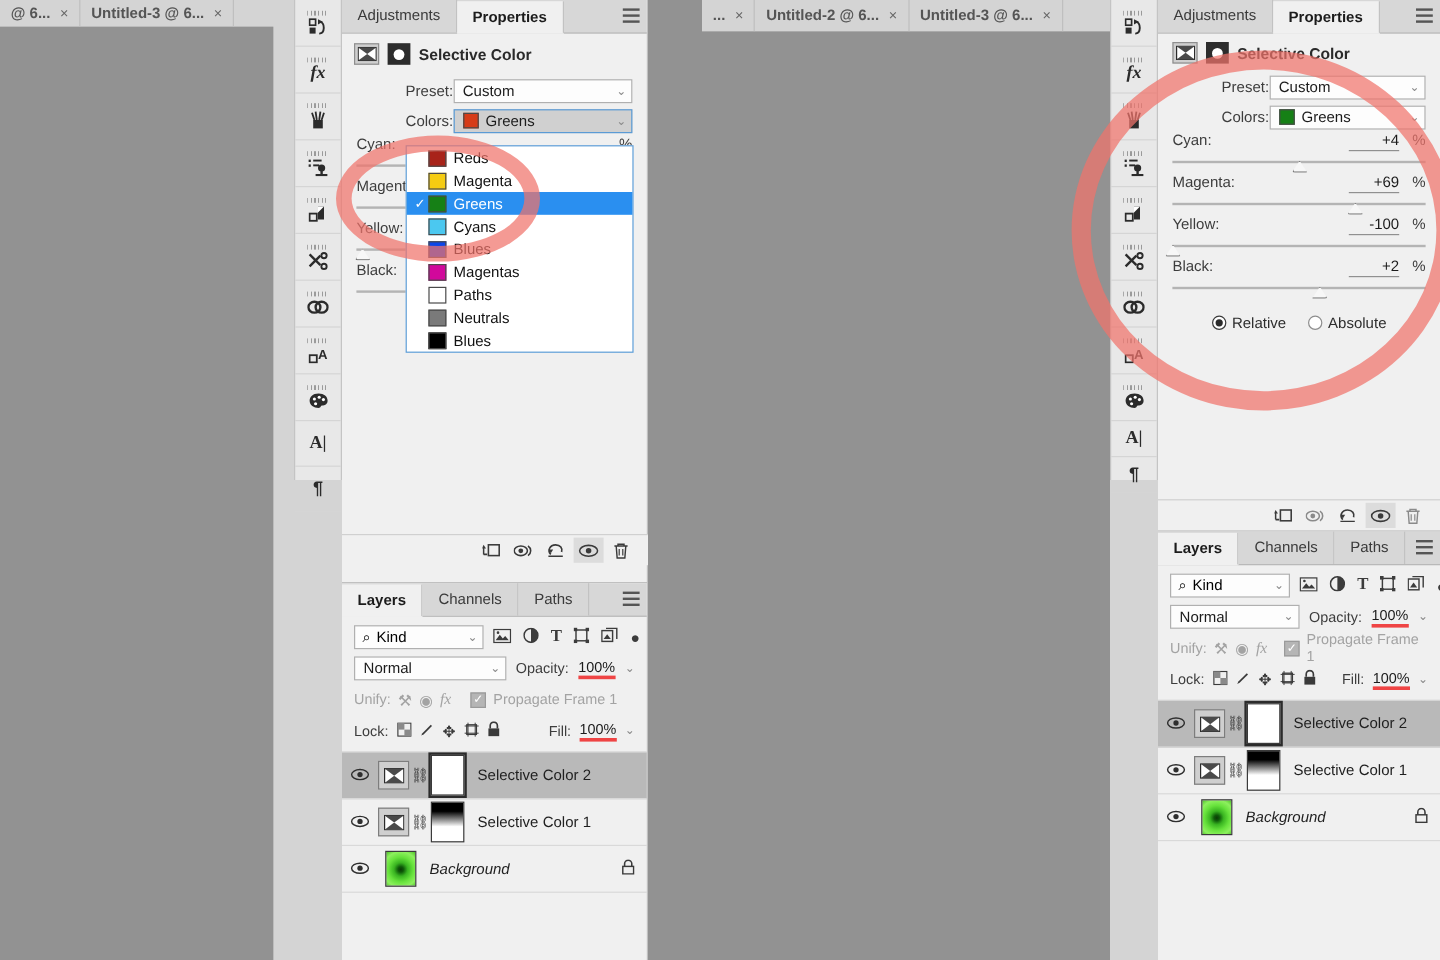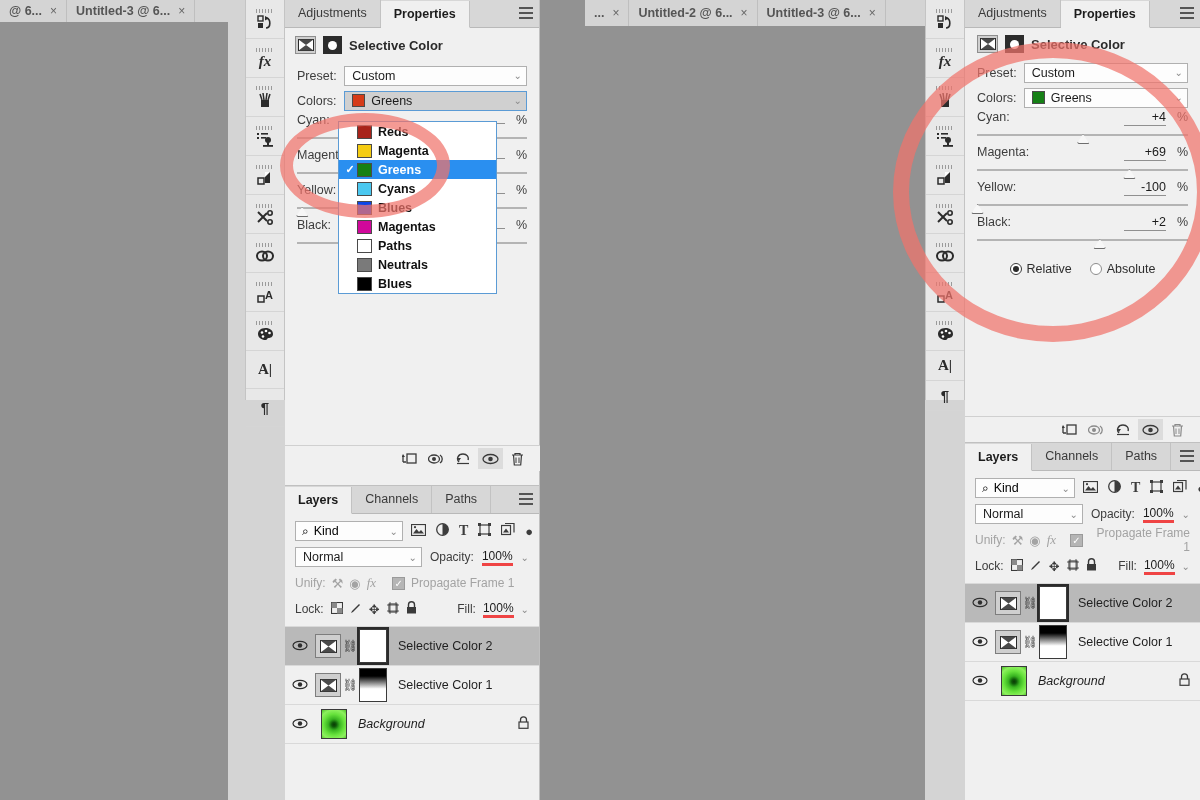--- a/index.html
+++ b/index.html
@@ -70,21 +70,21 @@
   }
   .mask-ico svg { display: block; }
   .round-ico {
     width: 19px; height: 18px; background: #2c2c2c;
     display: flex; align-items: center; justify-content: center;
   }
   .round-ico b { width: 9px; height: 9px; border-radius: 50%; background: #fff; display:block; }
   .prop-title { font-size: 13px; font-weight: bold; color: #2a2a2a; }
 
   .row { display: flex; align-items: center; padding: 0 12px; height: 25px; }
-  .row-label { color: #3d3d3d; font-size: 12.5px; }
+  .row-label { color: #3d3d3d; font-size: 12.5px; margin-left: 41px; }
   .select {
     height: 20px; background: #fdfdfd; border: 1px solid #b0b0b0;
     display: flex; align-items: center; padding: 0 4px 0 7px;
     font-size: 12.5px; color: #1b1b1b; position: relative;
   }
   .select .caret { margin-left: auto; color: #8b8b8b; font-size: 10px; }
   .swatch { width: 13px; height: 13px; border: 1px solid #4a4a4a; margin-right: 6px; display:inline-block; }
 
   
   .slider-row { padding: 0 12px; }
@@ -128,21 +128,21 @@
   .lrow { display: flex; align-items: center; height: 26px; padding: 0 10px; gap: 8px; }
   .kindsel {
     height: 20px; flex: 0 0 auto; background: #fdfdfd; border: 1px solid #b0b0b0;
     display: flex; align-items: center; gap: 5px; padding: 0 4px 0 6px; font-size: 12.5px;
   }
   .filtic { display:flex; align-items:center; gap:10px; color:#3c3c3c; font-size: 13px; }
   .blend {
     height: 20px; background: #fdfdfd; border: 1px solid #b0b0b0;
     display: flex; align-items: center; padding: 0 4px 0 7px; font-size: 12.5px; color:#1b1b1b;
   }
-  .dim { color: #a3a3a3; text-align: right; }
+  .dim { color: #a3a3a3; }
   .uline { border-bottom: 3px solid #ef4444; }
   .layer {
     display: flex; align-items: center; height: 39px;
     border-bottom: 1px solid #d9d9d9; gap: 0;
   }
   .layer.sel { background: #b9b9b9; }
   .eye { width: 30px; text-align: center; font-size: 13px; color: #2e2e2e; }
   .thumb-adj {
     width: 26px; height: 24px; background: #cfcfcf; border: 1px solid #7d7d7d;
     display:flex; align-items:center; justify-content:center; flex: 0 0 auto;
@@ -410,21 +410,21 @@
         <span class="pbtn">
             <svg width="13" height="14" viewBox="0 0 13 14">
               <path d="M1 3 h11 M4 3 V1.5 h5 V3" stroke="#3a3a3a" stroke-width="1.2" fill="none"></path>
               <path d="M2.5 3 L3.3 13 h6.4 L10.5 3" fill="none" stroke="#3a3a3a" stroke-width="1.2"></path>
               <path d="M5 5.5 v5.5 M8 5.5 v5.5" stroke="#3a3a3a" stroke-width="1"></path>
             </svg>
           </span>
       </div>
     </div>
 
-    <div class="ddlist" id="l-ddlist" style="left:338px;top:121px;width:159px;font-weight:bold;">
+    <div class="ddlist" id="l-ddlist" style="left:338px;top:121px;width:190px;">
         <div class="dditem">
           <span class="dd-check"></span>
           <span class="dd-sw" style="background: rgb(168, 35, 26);"></span>
           <span>Reds</span>
         </div>
         <div class="dditem">
           <span class="dd-check"></span>
           <span class="dd-sw" style="background: rgb(245, 204, 18);"></span>
           <span>Magenta</span>
         </div>

